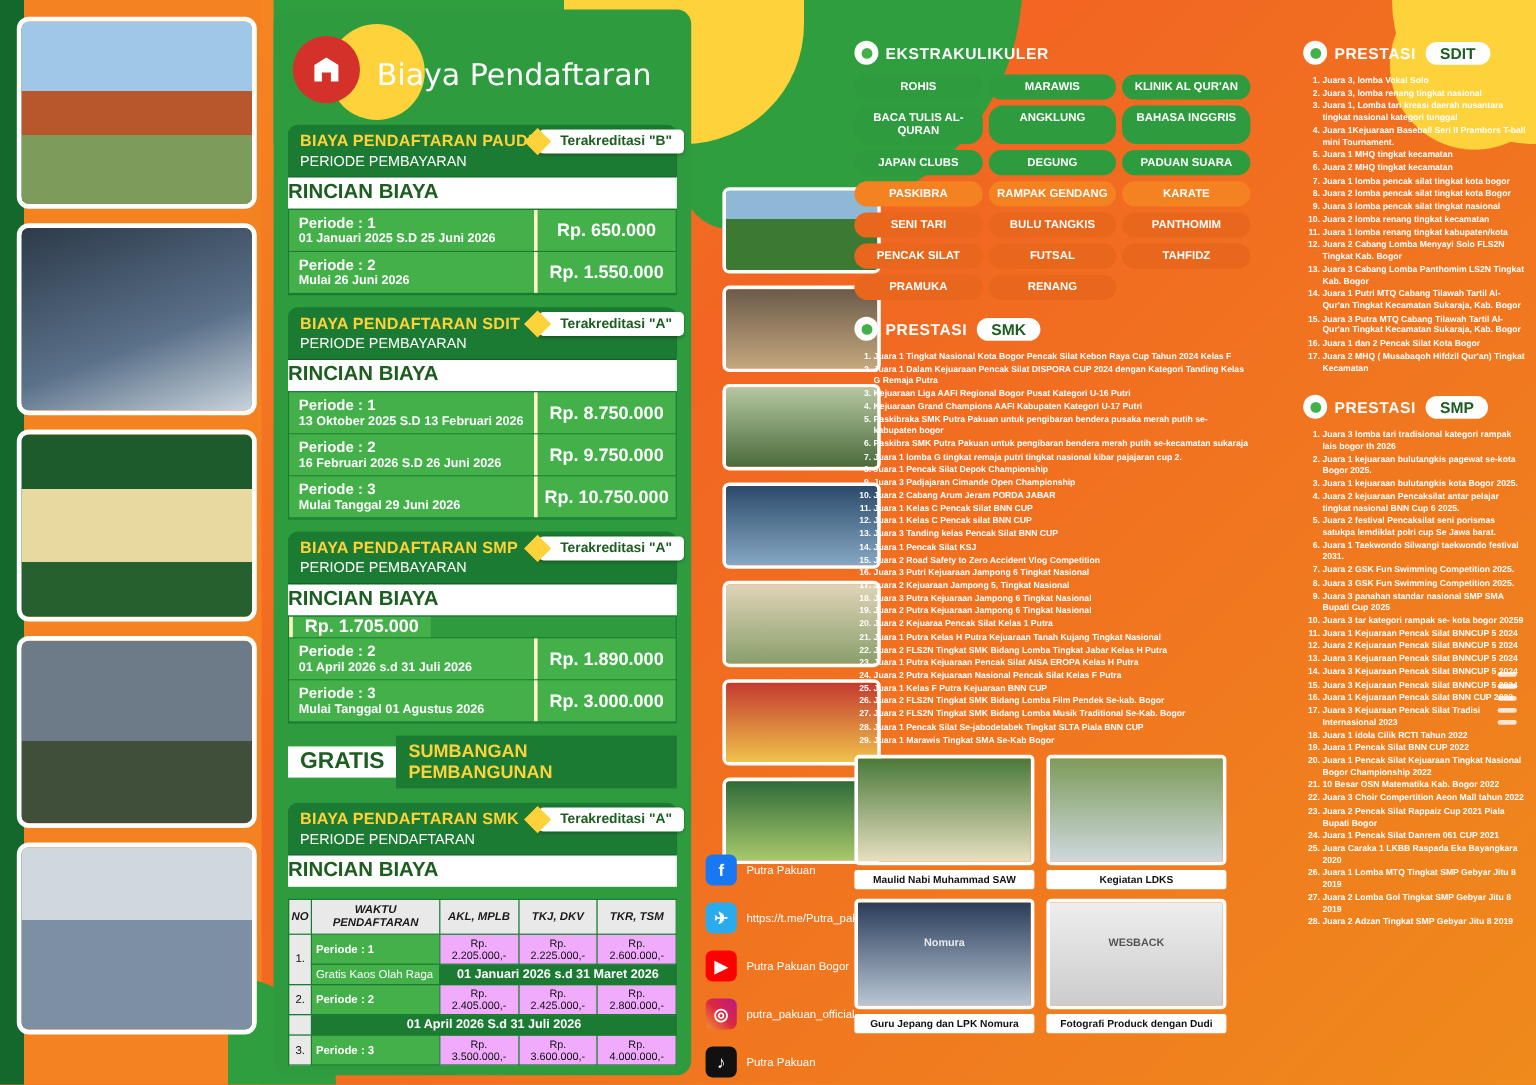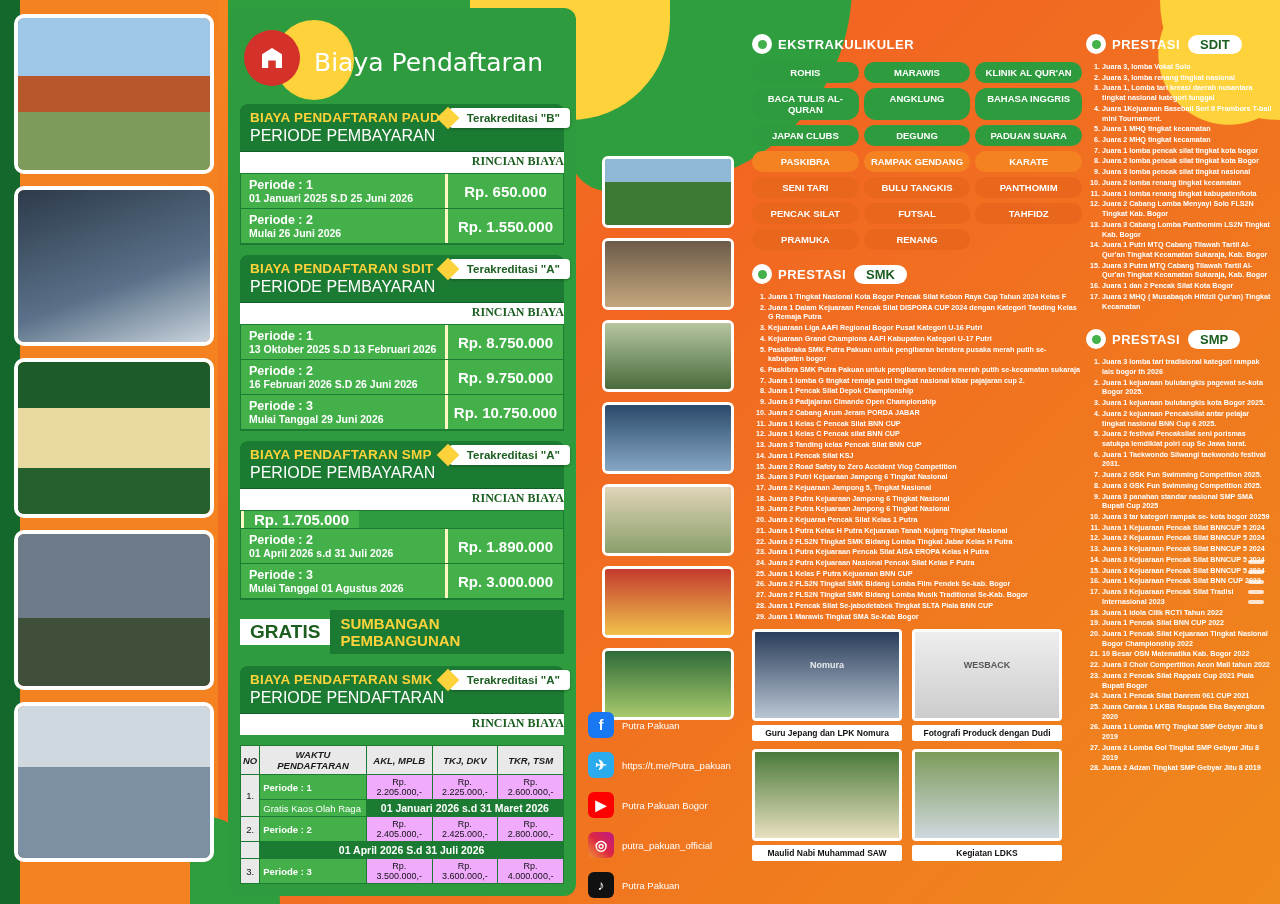--- a/index.html
+++ b/index.html
@@ -24,46 +24,46 @@
   .yellowblob { position:absolute; left:470px; top:-30px; width:200px; height:150px;
      background:#fdd23a; border-radius:0 0 120px 120px; }
 
   
   .colA { position:absolute; left:14px; top:14px; width:200px; height:876px; }
   .photoA { width:200px; height:160px; border:4px solid #fff; border-radius:10px;
             margin-bottom:12px; overflow:hidden; position:relative; }
   .colB { position:absolute; left:228px; top:8px; width:348px; height:888px;
           background:#2e9c3e; border-radius:12px; overflow:hidden;}
   .colC { position:absolute; left:588px; top:8px; width:158px; height:888px; }
-  .colD { position:absolute; left:752px; top:8px; width:330px; height:888px; }
+  .colD { position:absolute; left:712px; top:8px; width:330px; height:888px; }
   .colE { position:absolute; left:1086px; top:8px; width:186px; height:888px; }
 
   
   .hdrWrap { position:relative; height:96px; }
   .hdrTitle { position:absolute; left:86px; top:40px; color:#fff; font-size:25px;
      font-family:"DejaVu Sans", sans-serif; }
   .hdrBadge { position:absolute; left:16px; top:22px; width:56px; height:56px;
      border-radius:50%; background:#d3312a; display:flex; align-items:center; justify-content:center; }
   .hdrBadge svg { width:30px; height:30px; }
   .yellowCirc { position:absolute; left:46px; top:12px; width:80px; height:80px;
     border-radius:50%; background:#fdd23a; }
 
   
   .blk { margin:0 12px 10px 12px; }
   .blkHead { background:#1c7b32; border-radius:8px 8px 0 0; padding:6px 10px; position:relative;
              box-shadow:0 1px 0 #145e26; }
   .blkHead .t1 { color:#fdd23a; font-weight:bold; font-size:13.5px; letter-spacing:.2px;}
-  .blkHead .t2 { color:#fff; font-size:16px; margin-top:2px;}
+  .blkHead .t2 { color:#fff; font-size:12px; margin-top:2px;}
   .akred { position:absolute; right:-6px; top:4px; background:#fff; color:#1b5e20;
       font-size:11.5px; font-weight:bold; padding:4px 10px 4px 18px; border-radius:4px;
       box-shadow:0 1px 3px rgba(0,0,0,.3); }
   .akred:before { content:""; position:absolute; left:-9px; top:2px; width:16px; height:16px;
       background:#fdd23a; transform:rotate(45deg); }
-  .rincian { background:#fff; color:#1b5e20; font-weight:bold; font-size:12px;
-     text-align:right; padding:4px 0; margin-top:-1px;font-family:Liberation Serif, serif; }
+  .rincian { background:#fff; color:#1b5e20; font-weight:bold; font-size:17px;
+     text-align:left; padding:4px 0; margin-top:-1px; }
   .rowTab { display:flex; border-bottom:1px solid #1c7b32; }
   .rowTab .left { flex:1; background:#43b04a; padding:4px 8px; color:#fff; }
   .rowTab .left .p { font-size:12.5px; font-weight:bold; }
   .rowTab .left .d { font-size:10.5px; font-weight:bold; }
   .rowTab .right { width:118px; background:#43b04a; color:#fff; font-weight:bold;
      font-size:15px; display:flex; align-items:center; justify-content:center;
      border-left:3px solid #fef9c3; }
   .tblWrap { background:#2e9c3e; border:1px solid #1c7b32; }
   .gratis { margin:4px 12px 12px 12px; display:flex; align-items:center; }
   .gratis .g1 { background:#fff; color:#1b5e20; font-weight:bold; font-size:19px;
@@ -461,45 +461,45 @@
       <li>Juara 1 Kelas F Putra Kejuaraan BNN CUP</li>
       <li>Juara 2 FLS2N Tingkat SMK Bidang Lomba Film Pendek Se-kab. Bogor</li>
       <li>Juara 2 FLS2N Tingkat SMK Bidang Lomba Musik Traditional Se-Kab. Bogor</li>
       <li>Juara 1 Pencak Silat Se-jabodetabek Tingkat SLTA Piala BNN CUP</li>
       <li>Juara 1 Marawis Tingkat SMA Se-Kab Bogor</li>
     </ol>
 
     <div class="photoPair">
       <div class="photoBox">
         <div class="img">
+            <div class="ph d1"></div>
+          </div>
+        <div class="cap">Maulid Nabi Muhammad SAW</div>
+      </div>
+      <div class="photoBox">
+        <div class="img">
+            <div class="ph d2"></div>
+          </div>
+        <div class="cap">Kegiatan LDKS</div>
+      </div>
+    </div>
+    <div class="photoPair">
+      <div class="photoBox">
+        <div class="img">
             <div class="ph d3"></div>
           <div class="wm">Nomura</div>
           </div>
         <div class="cap">Guru Jepang dan LPK Nomura</div>
       </div>
       <div class="photoBox">
         <div class="img">
             <div class="ph d4"></div>
           <div class="wm" style="color:#555">WESBACK</div>
           </div>
         <div class="cap">Fotografi Produck dengan Dudi</div>
-      </div>
-    </div>
-    <div class="photoPair">
-      <div class="photoBox">
-        <div class="img">
-            <div class="ph d1"></div>
-          </div>
-        <div class="cap">Maulid Nabi Muhammad SAW</div>
-      </div>
-      <div class="photoBox">
-        <div class="img">
-            <div class="ph d2"></div>
-          </div>
-        <div class="cap">Kegiatan LDKS</div>
       </div>
     </div>
   </div>
 
   <div class="colE">
     <div style="height:26px"></div>
     <div class="secHead">
       <div class="dot">
           <i></i>
         </div>

